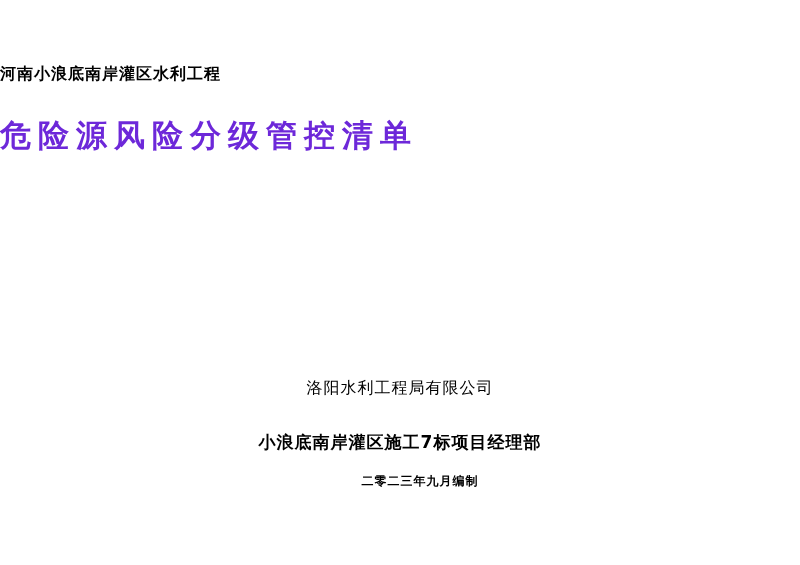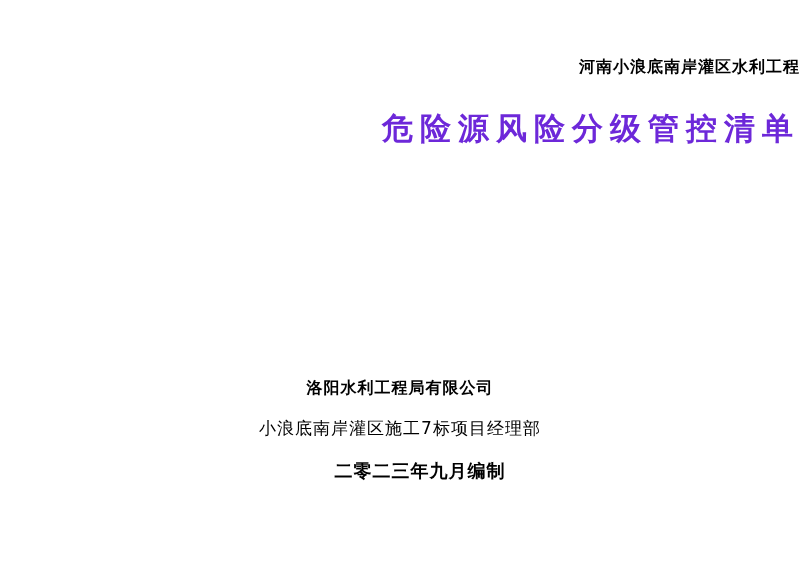--- a/index.html
+++ b/index.html
@@ -16,25 +16,25 @@
   }
   .page {
     position: relative;
     width: 800px;
     height: 565px;
     background: #ffffff;
     box-sizing: border-box;
   }
   .cover-top {
     position: absolute;
-    top: 1px;
+    top: 8px;
     left: 0;
     right: 0;
     padding-top: 56px;
-    text-align: right;
+    text-align: left;
   }
   .project-line {
     font-size: 16px;
     font-weight: bold;
     letter-spacing: 1px;
     line-height: 1.3;
     color: #000000;
   }
   .main-title {
     margin-top: 30px;
@@ -46,36 +46,36 @@
   }
   .cover-bottom {
     position: absolute;
     left: 0;
     right: 0;
     top: 378px;
     text-align: center;
   }
   .org-line {
     font-size: 16px;
-    font-weight: bold;
+    font-weight: normal;
     letter-spacing: 1px;
     line-height: 1.2;
     color: #000000;
   }
   .dept-line {
-    margin-top: 21px;
+    margin-top: 35px;
     font-size: 17px;
-    font-weight: normal;
+    font-weight: bold;
     letter-spacing: 1px;
     line-height: 1.2;
     color: #000000;
   }
   .date-line {
     margin-top: 21px;
-    font-size: 18px;
+    font-size: 12px;
     font-weight: bold;
     letter-spacing: 1px;
     line-height: 1.2;
     color: #000000;
     padding-left: 40px;
   }
 </style>
 </head>
 <body>
 

